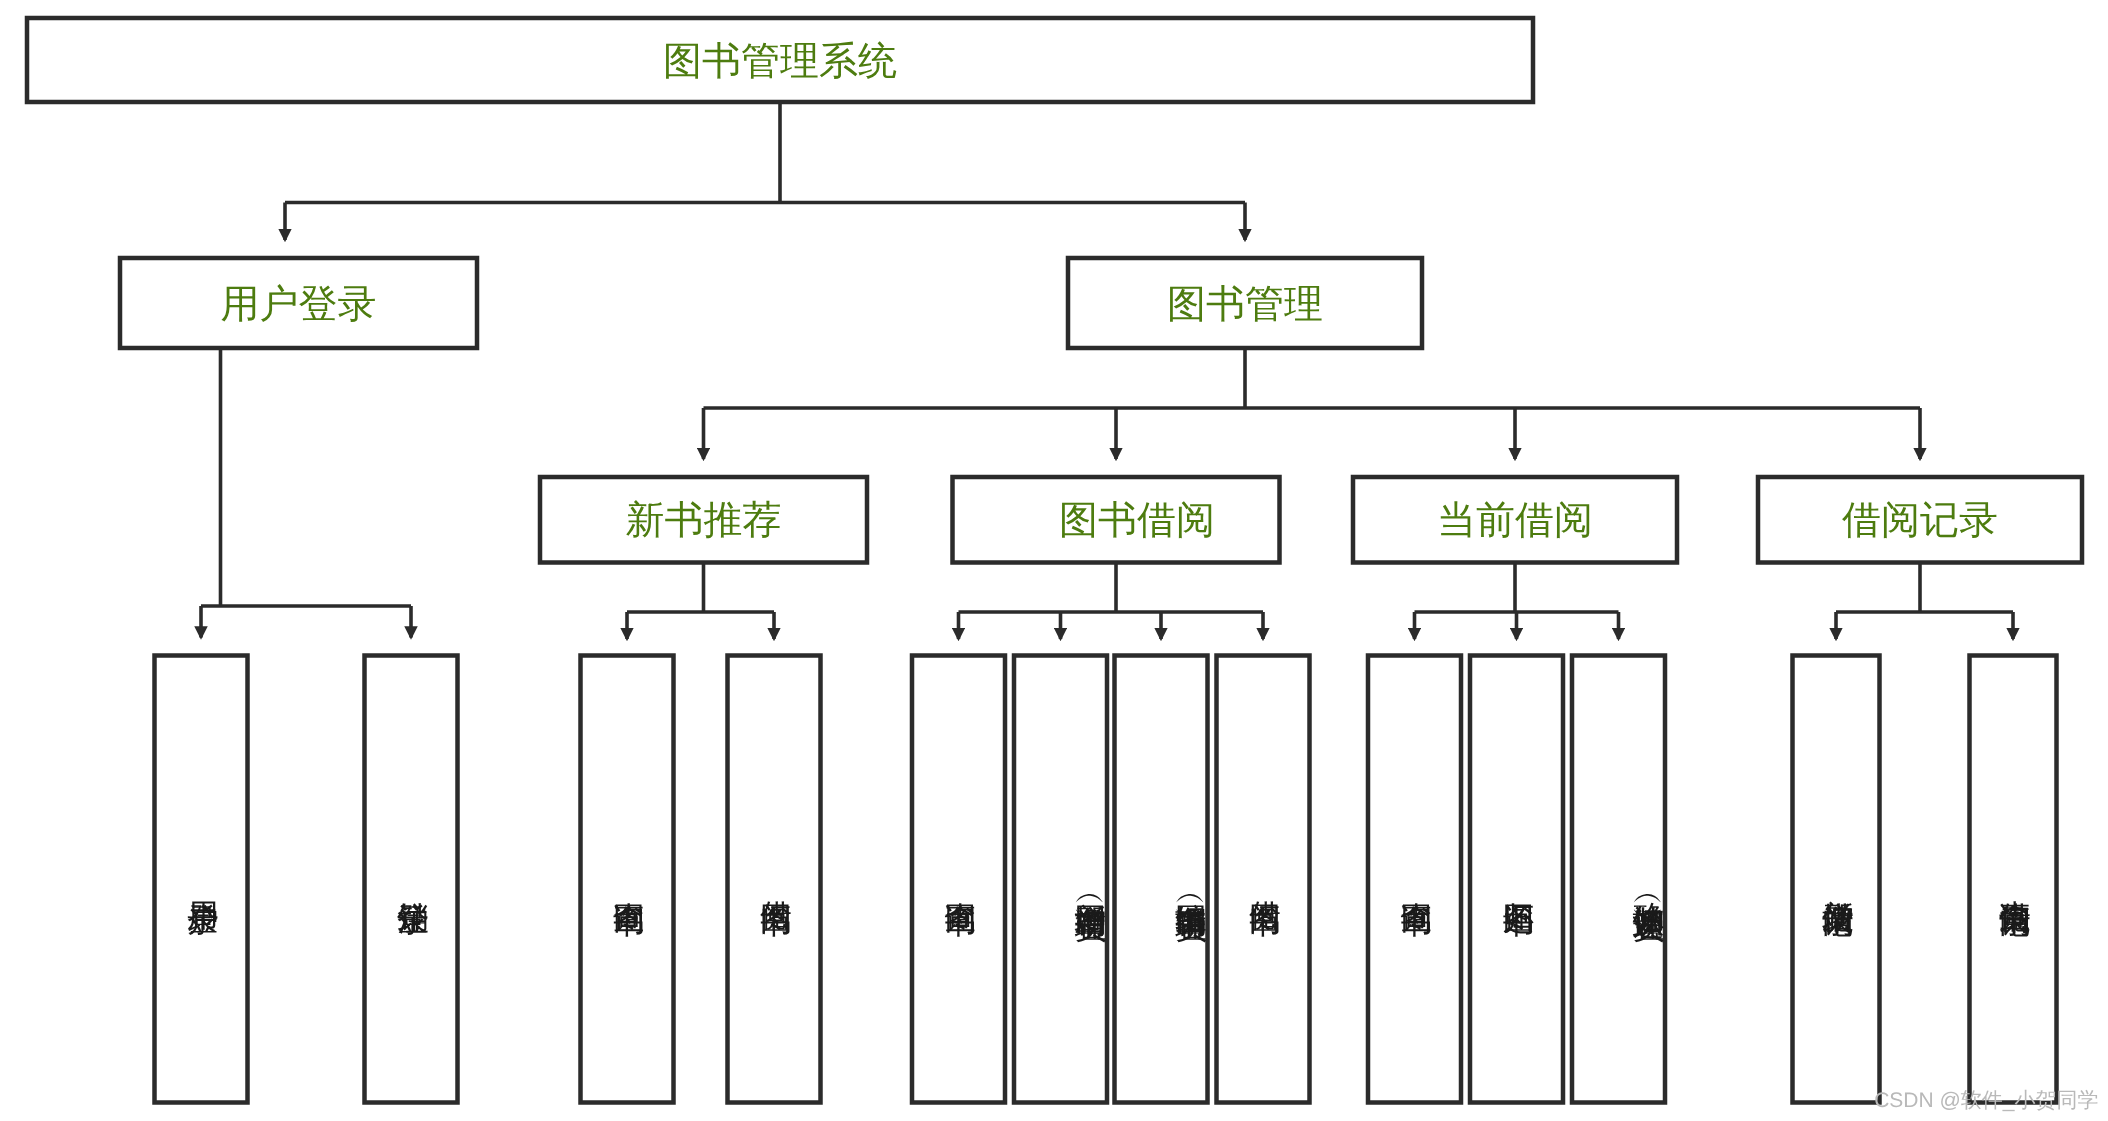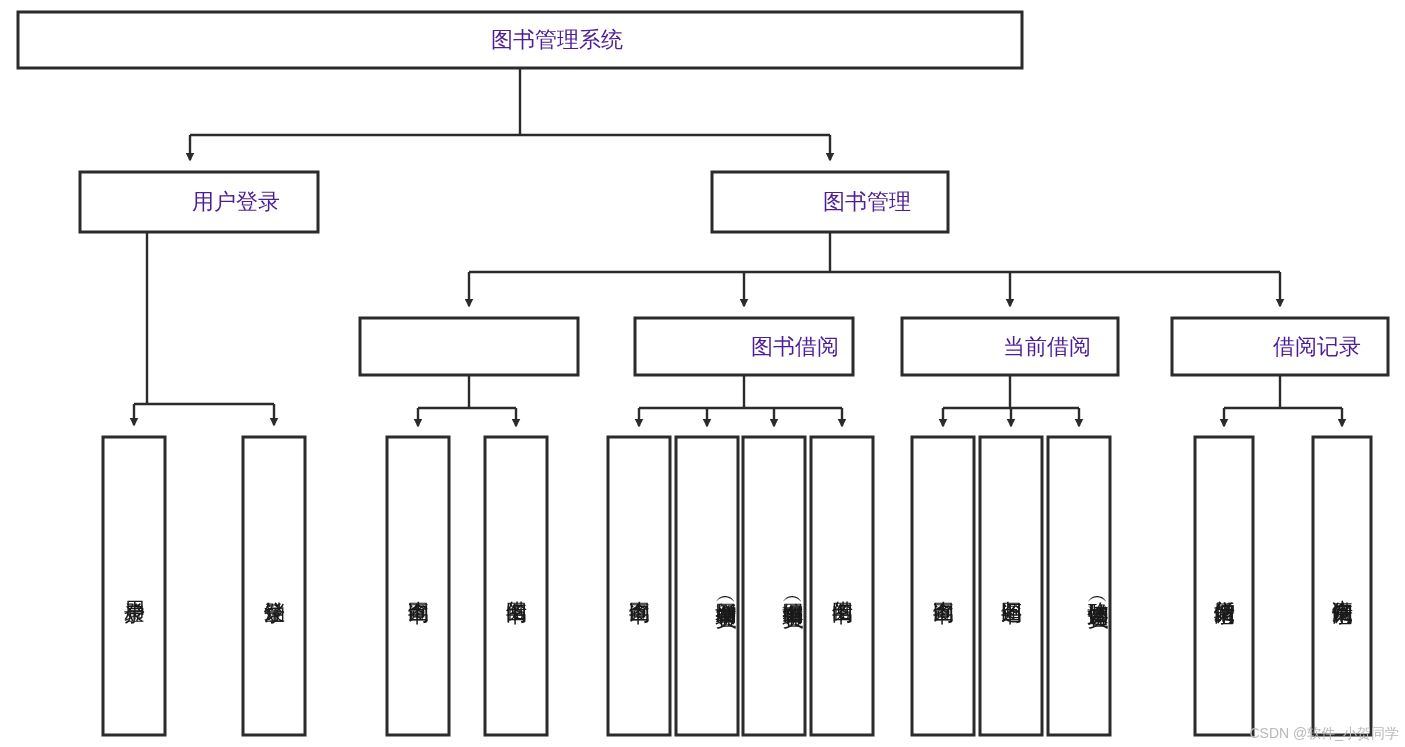--- a/index.html
+++ b/index.html
@@ -19,22 +19,22 @@
     text-orientation:upright;
     font-size:21px;line-height:1.18;
     color:#1a1a1a;
     letter-spacing:1px;
     white-space:nowrap;
     pointer-events:none;
   }
   .hlabel{
     position:absolute;
     display:flex;align-items:center;justify-content:center;
-    font-size:22px;color:#4c1d95;
-    white-space:nowrap;pointer-events:none;padding-left:37px;
+    font-size:26px;color:#4d7c0f;
+    white-space:nowrap;pointer-events:none;
   }
   .watermark{
     position:absolute;right:6px;bottom:4px;
     font-size:14px;color:#b9b9b9;
     font-family:"Liberation Sans","DejaVu Sans",sans-serif;
     white-space:nowrap;pointer-events:none;
   }
 </style>
 </head>
 <body>
@@ -129,20 +129,21 @@
 
     <rect class="nbox" x="1195" y="437" width="58" height="298"></rect>
     <rect class="nbox" x="1313" y="437" width="58" height="298"></rect>
   </svg>
 
   <div class="hlabel" style="left:18px;top:12px;width:1004px;height:56px;">图书管理系统</div>
 
   <div class="hlabel" style="left:80px;top:172px;width:238px;height:60px;">用户登录</div>
   <div class="hlabel" style="left:712px;top:172px;width:236px;height:60px;">图书管理</div>
 
+  <div class="hlabel" style="left:360px;top:318px;width:218px;height:57px;">新书推荐</div>
   <div class="hlabel" style="left:635px;top:318px;width:246px;height:57px;">图书借阅</div>
   <div class="hlabel" style="left:902px;top:318px;width:216px;height:57px;">当前借阅</div>
   <div class="hlabel" style="left:1172px;top:318px;width:216px;height:57px;">借阅记录</div>
 
   <div class="vlabel" style="left:103px;top:437px;width:62px;height:298px;display:flex;align-items:center;justify-content:center;">用户登录</div>
   <div class="vlabel" style="left:243px;top:437px;width:62px;height:298px;display:flex;align-items:center;justify-content:center;">注销登录</div>
 
   <div class="vlabel" style="left:387px;top:437px;width:62px;height:298px;display:flex;align-items:center;justify-content:center;">查询图书</div>
   <div class="vlabel" style="left:485px;top:437px;width:62px;height:298px;display:flex;align-items:center;justify-content:center;">借阅图书</div>
 

